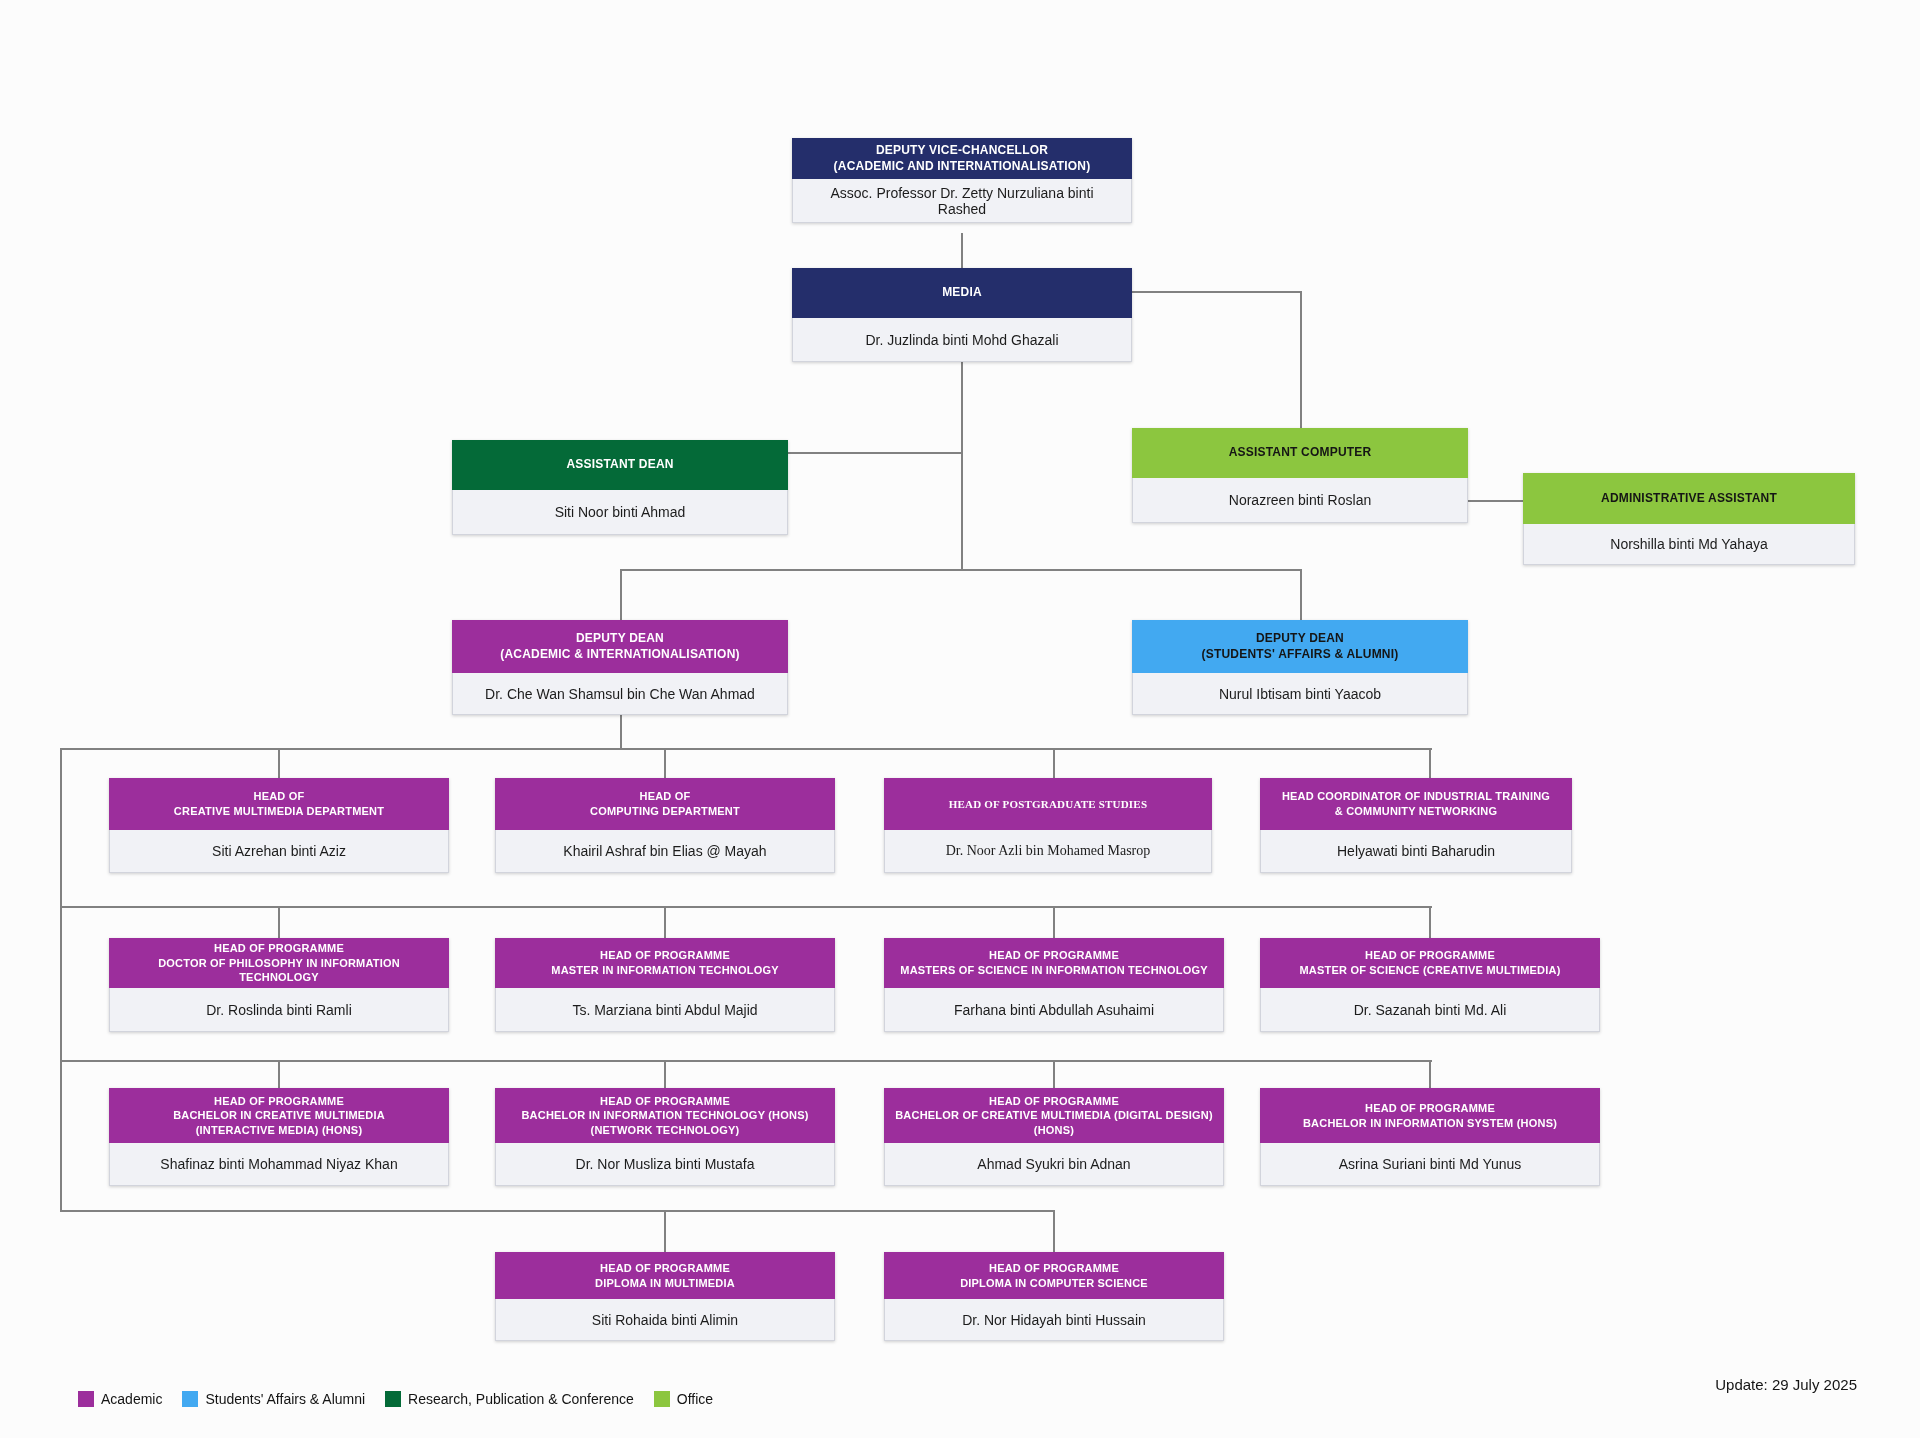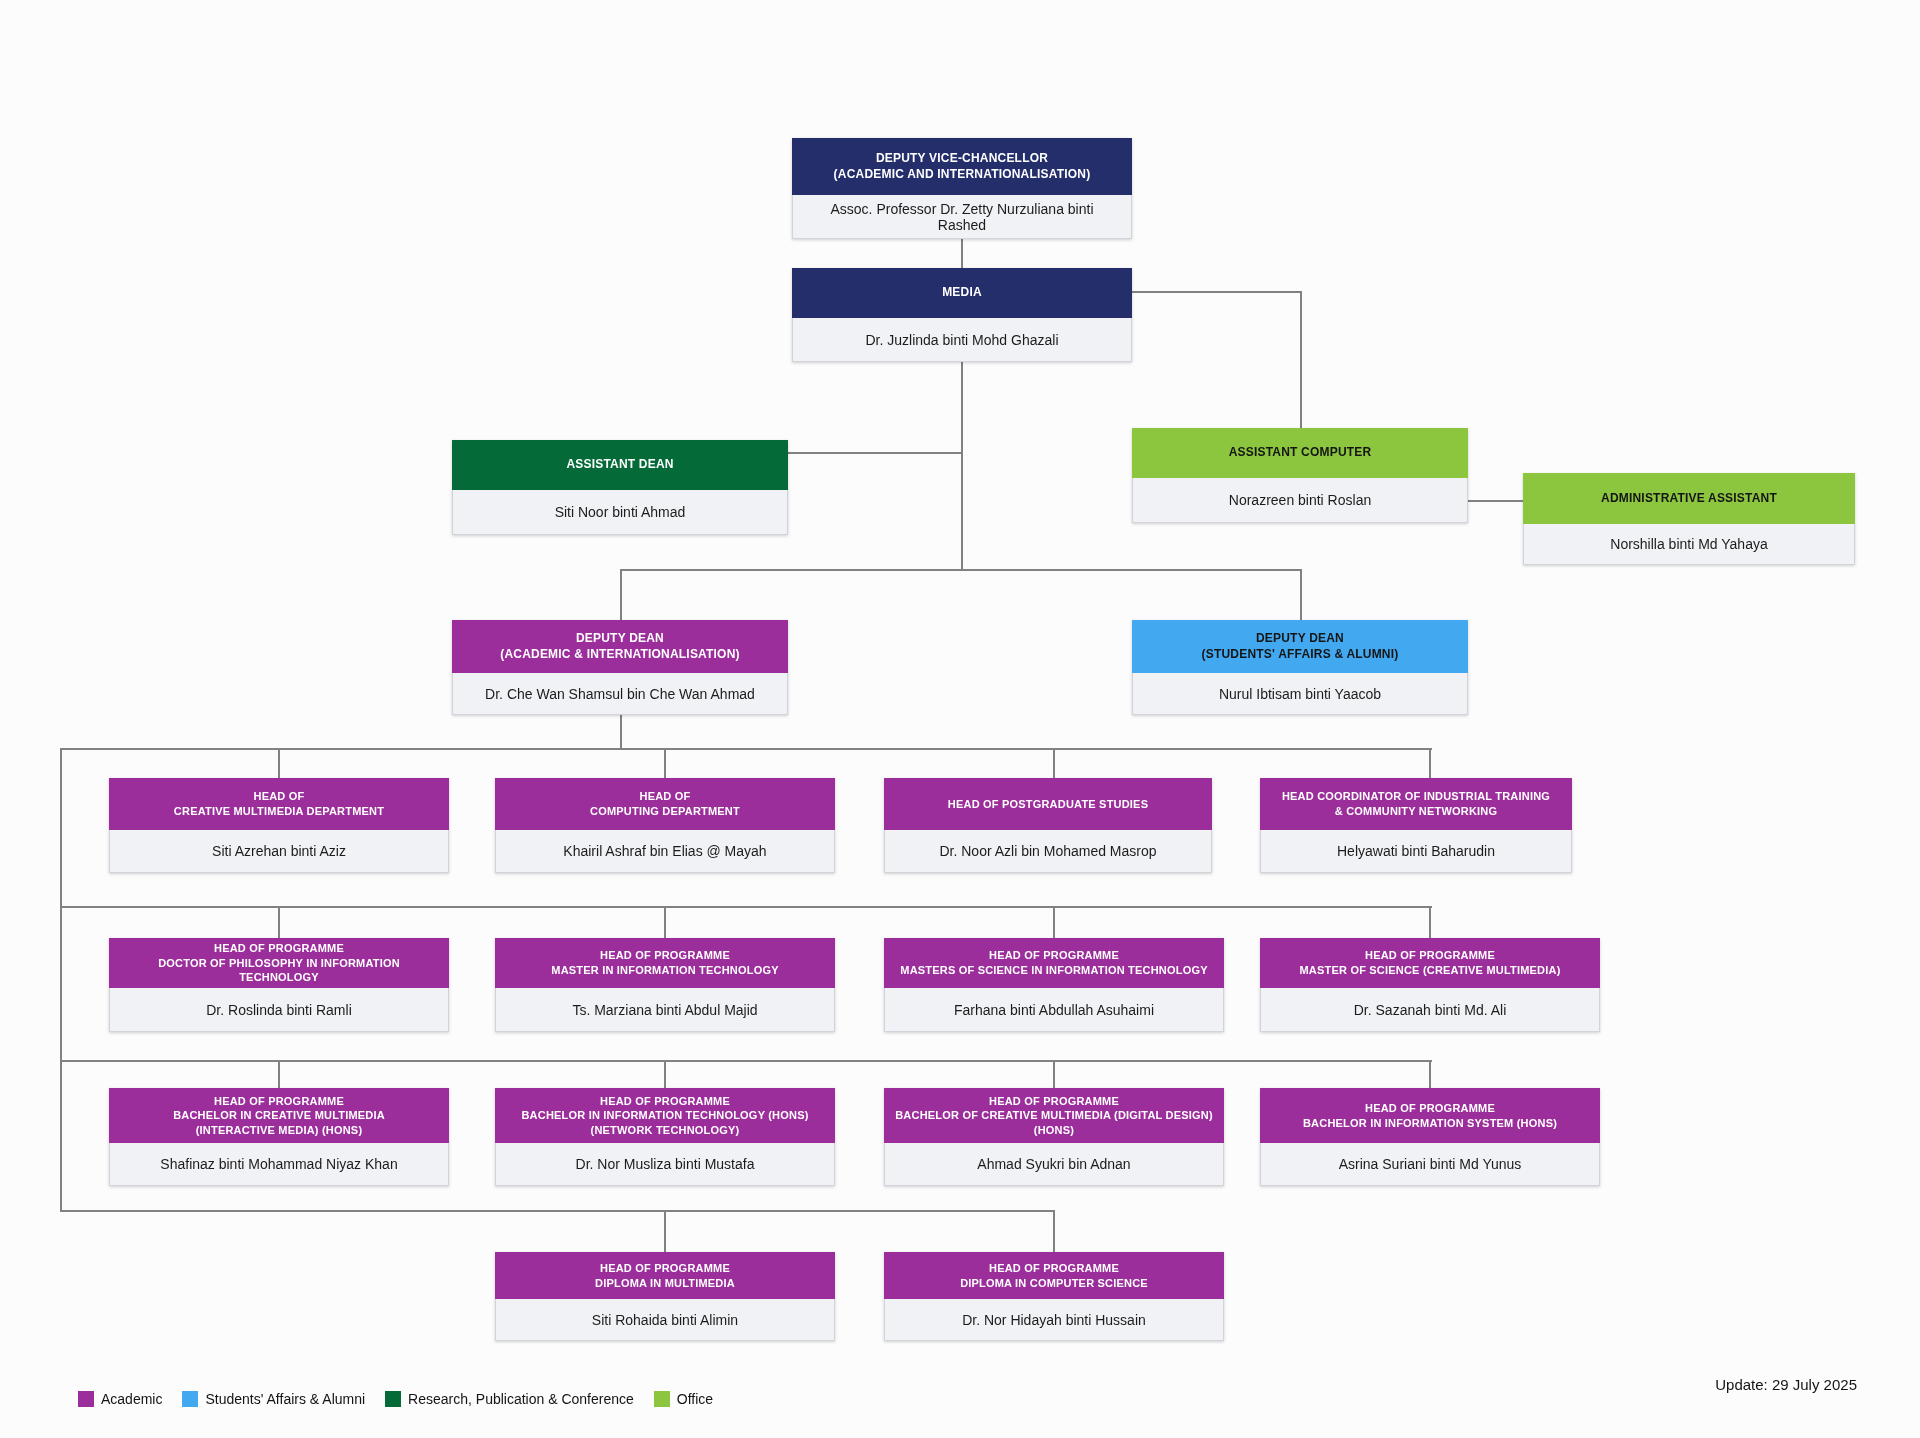--- a/index.html
+++ b/index.html
@@ -19,41 +19,41 @@
         font-size:14px; color:#1c1c1c; background:#f1f2f6;
         border:1px solid #d2d4dc; border-top:none; padding:2px 12px; }
   .navy   .hd { background:#242e6b; color:#ffffff; }
   .green  .hd { background:#046a38; color:#ffffff; }
   .lgreen .hd { background:#8cc63f; color:#151515; }
   .purple .hd { background:#9c2e9c; color:#ffffff; }
   .blue   .hd { background:#42a9f1; color:#151515; }
   .small .hd { font-size:11px; }
 
   
-  .row-dvc  .hd{height:57px} .row-dvc  .nm{height:44px}
+  .row-dvc  .hd{height:41px} .row-dvc  .nm{height:44px}
   .row-dean .hd{height:50px} .row-dean .nm{height:44px}
   .row-ad   .hd{height:50px} .row-ad   .nm{height:45px}
   .row-aa   .hd{height:51px} .row-aa   .nm{height:41px}
   .row-dd   .hd{height:53px} .row-dd   .nm{height:42px}
   .row1     .hd{height:52px} .row1     .nm{height:43px}
   .row2     .hd{height:50px} .row2     .nm{height:44px}
   .row3     .hd{height:55px} .row3     .nm{height:43px}
   .row4     .hd{height:47px} .row4     .nm{height:42px}
 
   
   #n-dvc      {left:792px;  top:138px; width:340px;}
   #n-dean     {left:792px;  top:268px; width:340px;}
   #n-adean    {left:452px;  top:440px; width:336px;}
   #n-areg     {left:1132px; top:428px; width:336px;}
   #n-admin    {left:1523px; top:473px; width:332px;}
   #n-dd-acad  {left:452px;  top:620px; width:336px;}
   #n-dd-stud  {left:1132px; top:620px; width:336px;}
   #n-r1c1 {left:109px;  top:778px; width:340px;}
   #n-r1c2 {left:495px;  top:778px; width:340px;}
-  #n-r1c3 {left:884px;  top:778px; width:328px;}
+  #n-r1c3 {left:884px;  top:778px; width:328px;font-family:Liberation Serif, serif;}
   #n-r1c4 {left:1260px; top:778px; width:312px;}
   #n-r2c1 {left:109px;  top:938px; width:340px;}
   #n-r2c2 {left:495px;  top:938px; width:340px;}
   #n-r2c3 {left:884px;  top:938px; width:340px;}
   #n-r2c4 {left:1260px; top:938px; width:340px;}
   #n-r3c1 {left:109px;  top:1088px; width:340px;}
   #n-r3c2 {left:495px;  top:1088px; width:340px;}
   #n-r3c3 {left:884px;  top:1088px; width:340px;}
   #n-r3c4 {left:1260px; top:1088px; width:340px;}
   #n-r4c2 {left:495px;  top:1252px; width:340px;}

